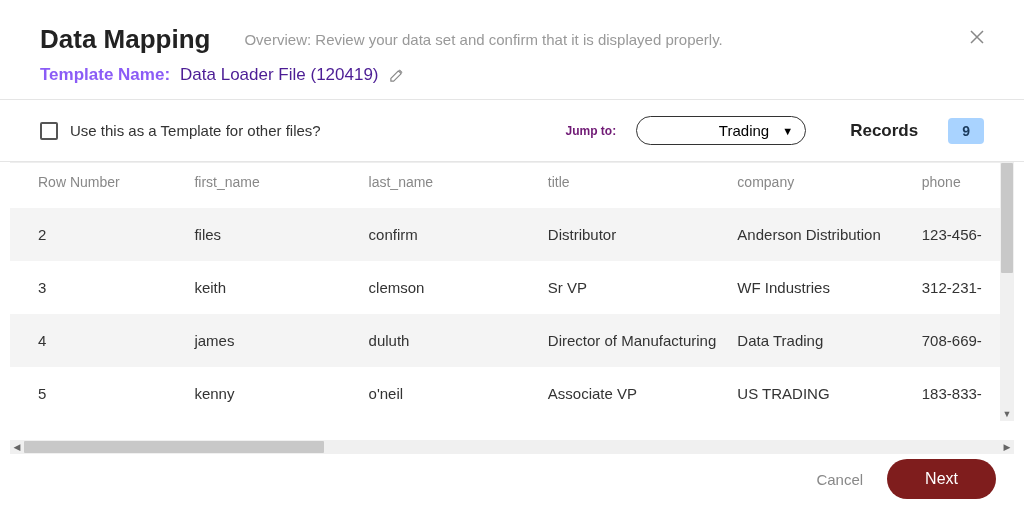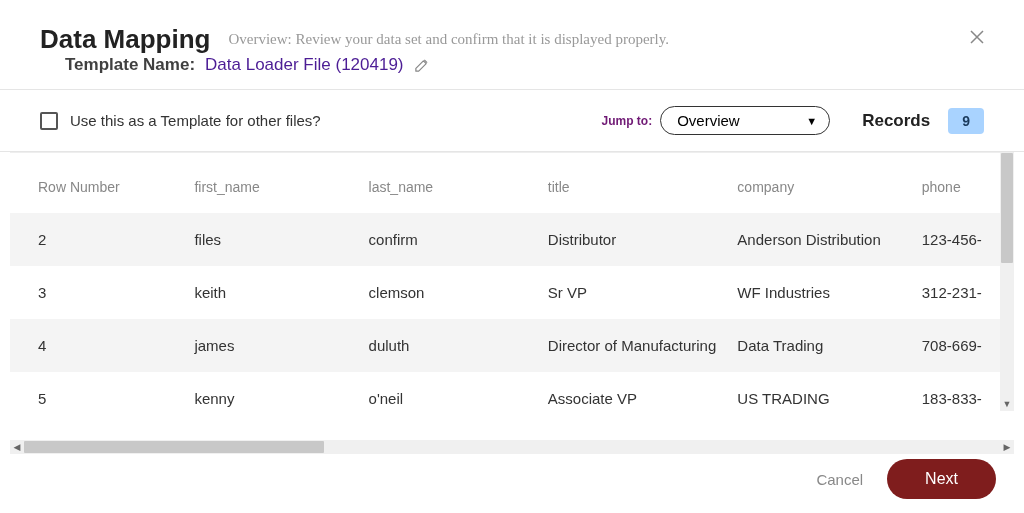--- a/index.html
+++ b/index.html
@@ -12,65 +12,65 @@
       position: relative;
     }
     .modal { padding: 0; }
     .header {
       padding: 24px 40px 14px 40px;
       position: relative;
     }
     .title-row {
       display: flex;
       align-items: center;
-      gap: 18px;
-      margin-bottom: 0;
+      gap: 34px;
+      margin-bottom: 10px;
     }
     .page-title {
       font-size: 26px;
       font-weight: 700;
       color: #222;
     }
     .subtitle {
       font-size: 15px;
       color: #999;
-      font-family: Liberation Serif, serif;
     }
     .close-icon {
       position: absolute;
       top: 28px;
       right: 40px;
       color: #888;
       font-size: 18px;
       cursor: pointer;
       font-weight: 300;
     }
     .template-row {
       display: flex;
       align-items: center;
       gap: 10px;
       font-size: 17px;
     }
-    .template-label { font-weight: 700; color: #404040; margin-left: 25px; }
+    .template-label { font-weight: 700; color: #8b5cf6; }
     .template-value { color: #4c1d95; }
     .edit-icon {
       color: #888;
       cursor: pointer;
       display: inline-flex;
     }
     .divider {
       height: 1px;
       background: #e5e5e5;
       margin: 0;
     }
     .toolbar {
       display: flex;
       align-items: center;
       padding: 16px 40px;
-      gap: 8px;
+      gap: 20px;
+      text-align: right;
     }
     .checkbox-wrap {
       display: flex;
       align-items: center;
       gap: 12px;
       cursor: pointer;
     }
     .checkbox {
       width: 18px;
       height: 18px;
@@ -124,21 +124,21 @@
       height: 258px;
       overflow-y: hidden;
       overflow-x: hidden;
     }
     table { width: 100%; border-collapse: collapse; table-layout: fixed; }
     th {
       text-align: left;
       font-weight: 400;
       color: #888;
       font-size: 14px;
-      padding: 26px 4px 18px 0;
+      padding: 11px 4px 18px 0;
       background: #fff;
       margin-top: 20px;
     }
     th:first-child, td:first-child { padding-left: 28px; }
     td {
       font-size: 15px;
       color: #333;
       padding: 18px 8px 18px 0;
       vertical-align: middle;
     }
@@ -264,21 +264,21 @@
   <div class="divider"></div>
 
   <div class="toolbar">
     <label class="checkbox-wrap">
       <span class="checkbox"></span>
       <span class="checkbox-label">Use this as a Template for other files?</span>
     </label>
     <div class="spacer"></div>
     <span class="jumpto-label">Jump to:</span>
     <div class="jumpto-select">
-      <span>Overview</span>
+      <span>Trading</span>
       <span class="jumpto-caret">▼</span>
     </div>
     <span class="records-label">Records</span>
     <span class="records-badge">9</span>
   </div>
 
   <div class="divider"></div>
 
   <div class="table-wrap">
     <div class="table-scroll">

